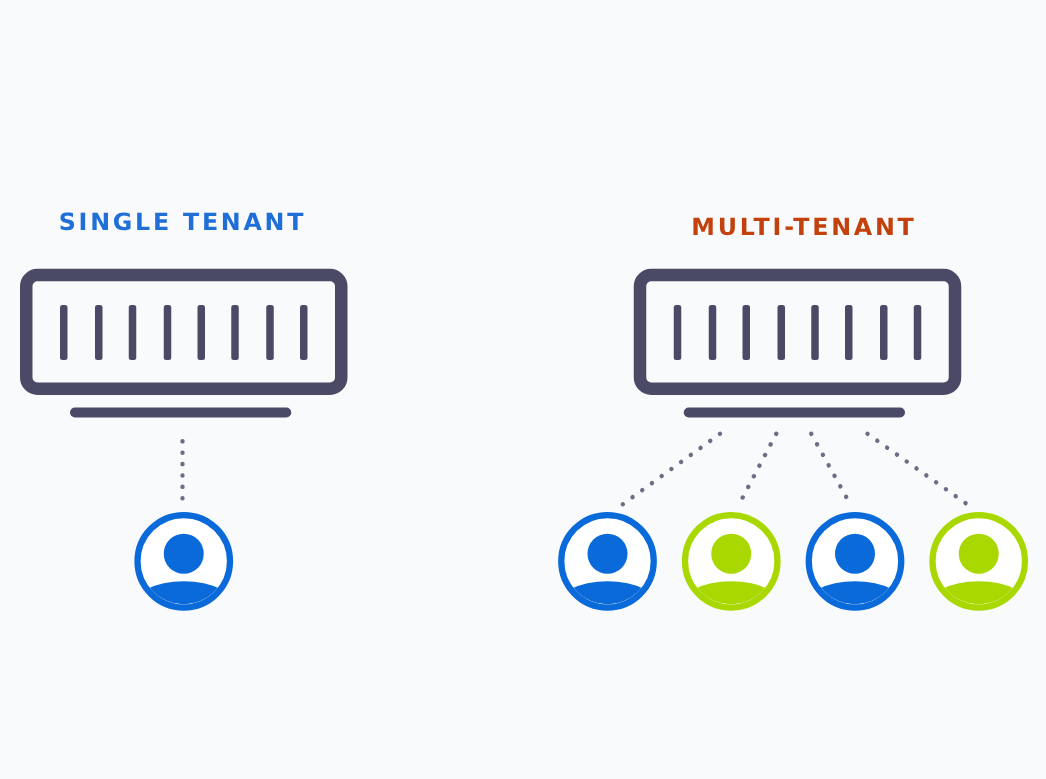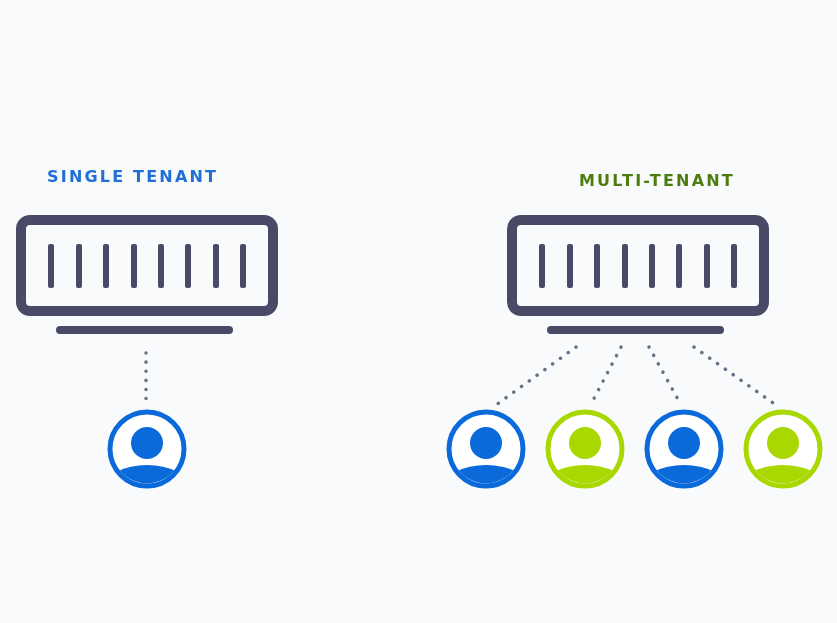--- a/index.html
+++ b/index.html
@@ -5,31 +5,31 @@
   html, body { margin:0; padding:0; }
   body {
     width:837px; height:623px; overflow:hidden;
     background:#f8fafc;
     font-family: "DejaVu Sans", sans-serif;
     position:relative;
   }
   .title {
     position:absolute;
     font-weight:bold;
-    font-size:16px;
+    font-size:19px;
     letter-spacing:2.2px;
     white-space:nowrap;
   }
   svg { position:absolute; left:0; top:0; }
 </style>
 </head>
 <body>
 
 <div class="title" style="left:47px; top:167px; color:#1f6fd6;">SINGLE TENANT</div>
-<div class="title" style="left:553px; top:171px; color:#4d7c0f;margin-left:26px;">MULTI-TENANT</div>
+<div class="title" style="left:553px; top:171px; color:#c2410c;">MULTI-TENANT</div>
 
 <svg width="837" height="623" viewBox="0 0 837 623" xmlns="http://www.w3.org/2000/svg">
   <defs>
     <g id="bars">
       <rect x="0" y="0" width="6" height="44" rx="2"></rect>
     </g>
   </defs>
 
   <g fill="#4b4a66">
     <rect x="21" y="220" width="252" height="91" rx="9" fill="none" stroke="#4b4a66" stroke-width="10"></rect>

